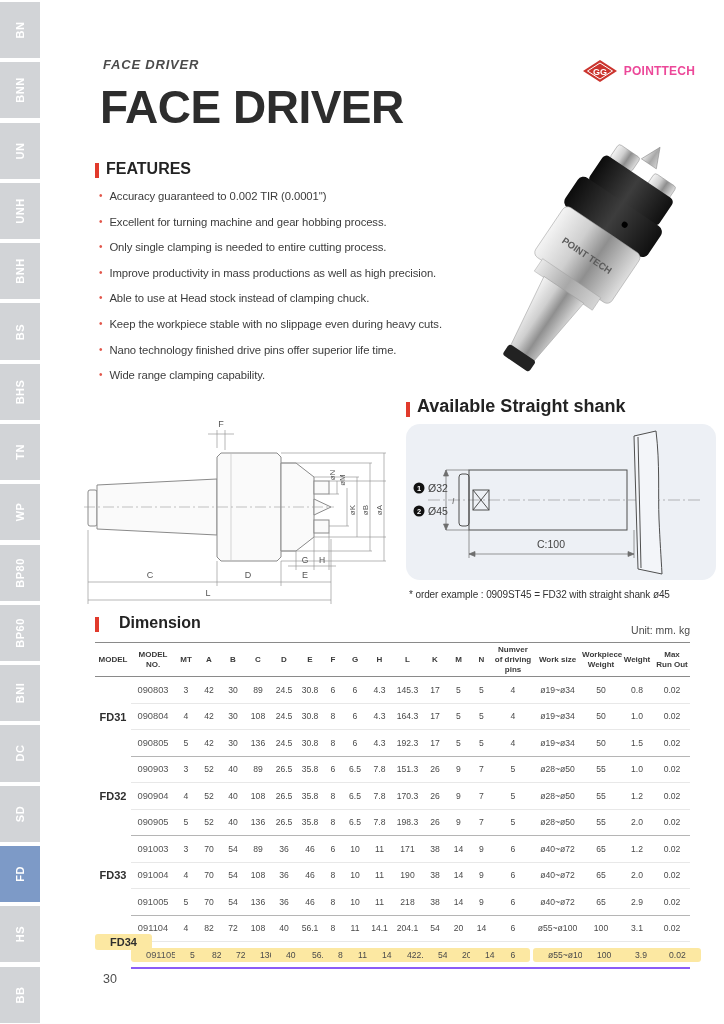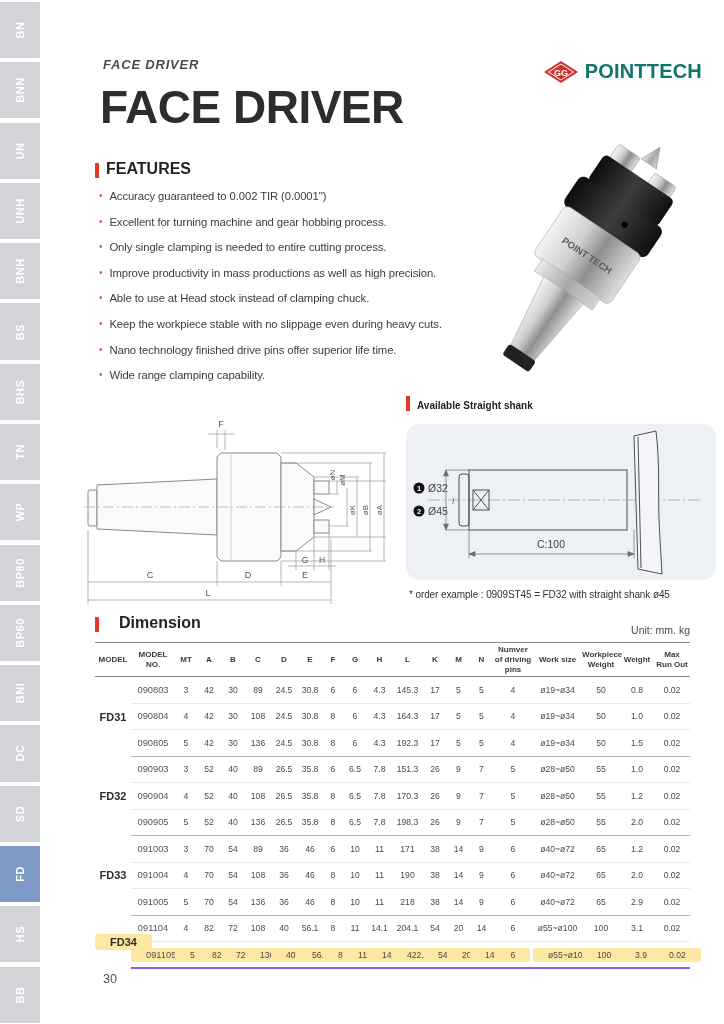--- a/index.html
+++ b/index.html
@@ -14,29 +14,29 @@
               align-items:center; justify-content:center; }
   .side-tab.active { background:#7d9ac7; }
   .side-tab-label { transform:rotate(-90deg); color:#ffffff; font-weight:bold;
                     font-size:11px; letter-spacing:.5px; white-space:nowrap; }
 
   
   .eyebrow { position:absolute; left:103px; top:57px; font-size:13px; font-style:italic;
              font-weight:bold; color:#4b4b4b; letter-spacing:.8px; }
   .page-title { position:absolute; left:100px; top:80px; font-size:46px; font-weight:800;
                 color:#2d2d2d; letter-spacing:-.5px; }
-  .logo { position:absolute; top:60px; right:22px; display:flex; align-items:center; gap:7px; }
-  .logo-name { font-size:20px; font-weight:800; color:#0f766e; letter-spacing:.2px; }
+  .logo { position:absolute; top:60px; right:29px; display:flex; align-items:center; gap:7px; }
+  .logo-name { font-size:12px; font-weight:800; color:#ec4899; letter-spacing:.2px; }
 
   
   .sec-head { position:absolute; display:flex; align-items:flex-end; gap:7px; }
   .sec-bar { width:4px; height:15px; background:#e13a2c; }
   .sec-title { font-weight:800; color:#232323; }
   .sec-title.lg { font-size:16px; }
-  .sec-title.md { font-size:10px; }
+  .sec-title.md { font-size:18px; }
 
   
   .features-list { position:absolute; left:99px; top:190px; width:360px; list-style:none; }
   .feature-item { display:flex; gap:7px; align-items:baseline; height:25.6px; font-size:11.3px;
                   color:#3c3c3c; letter-spacing:-.1px; white-space:nowrap; }
   .feature-bullet { color:#e2564a; font-size:10px; position:relative; top:-1px; }
 
   
   .shank-panel { position:absolute; left:406px; top:424px; width:310px; height:156px;
                  background:#edf0f5; border-radius:14px; }

